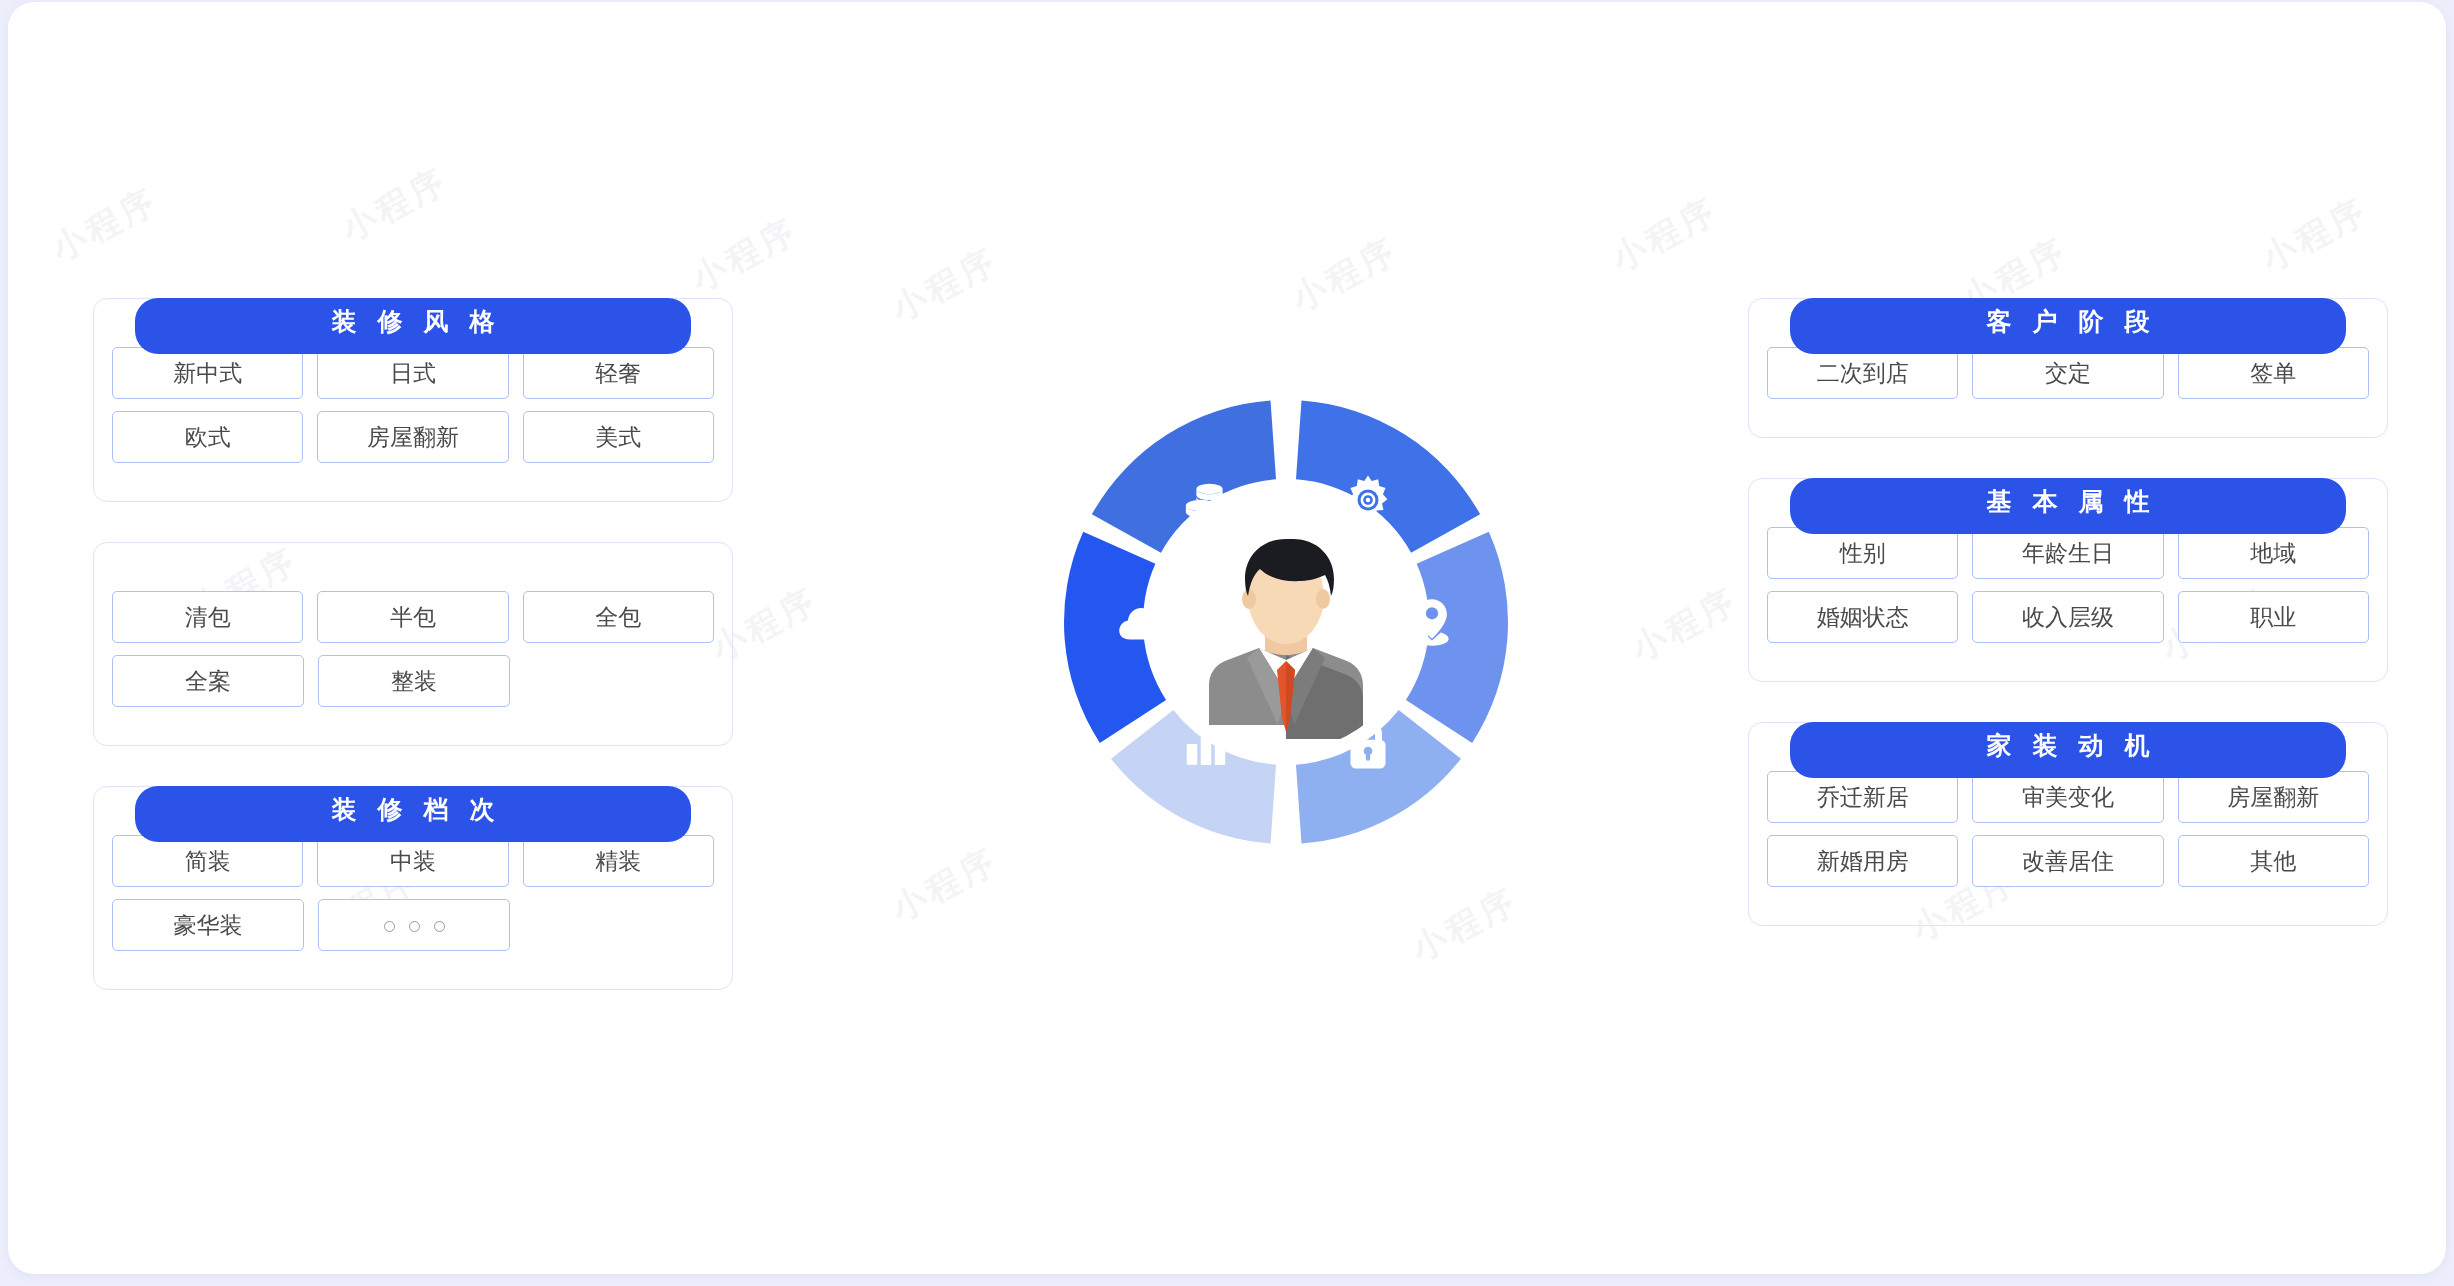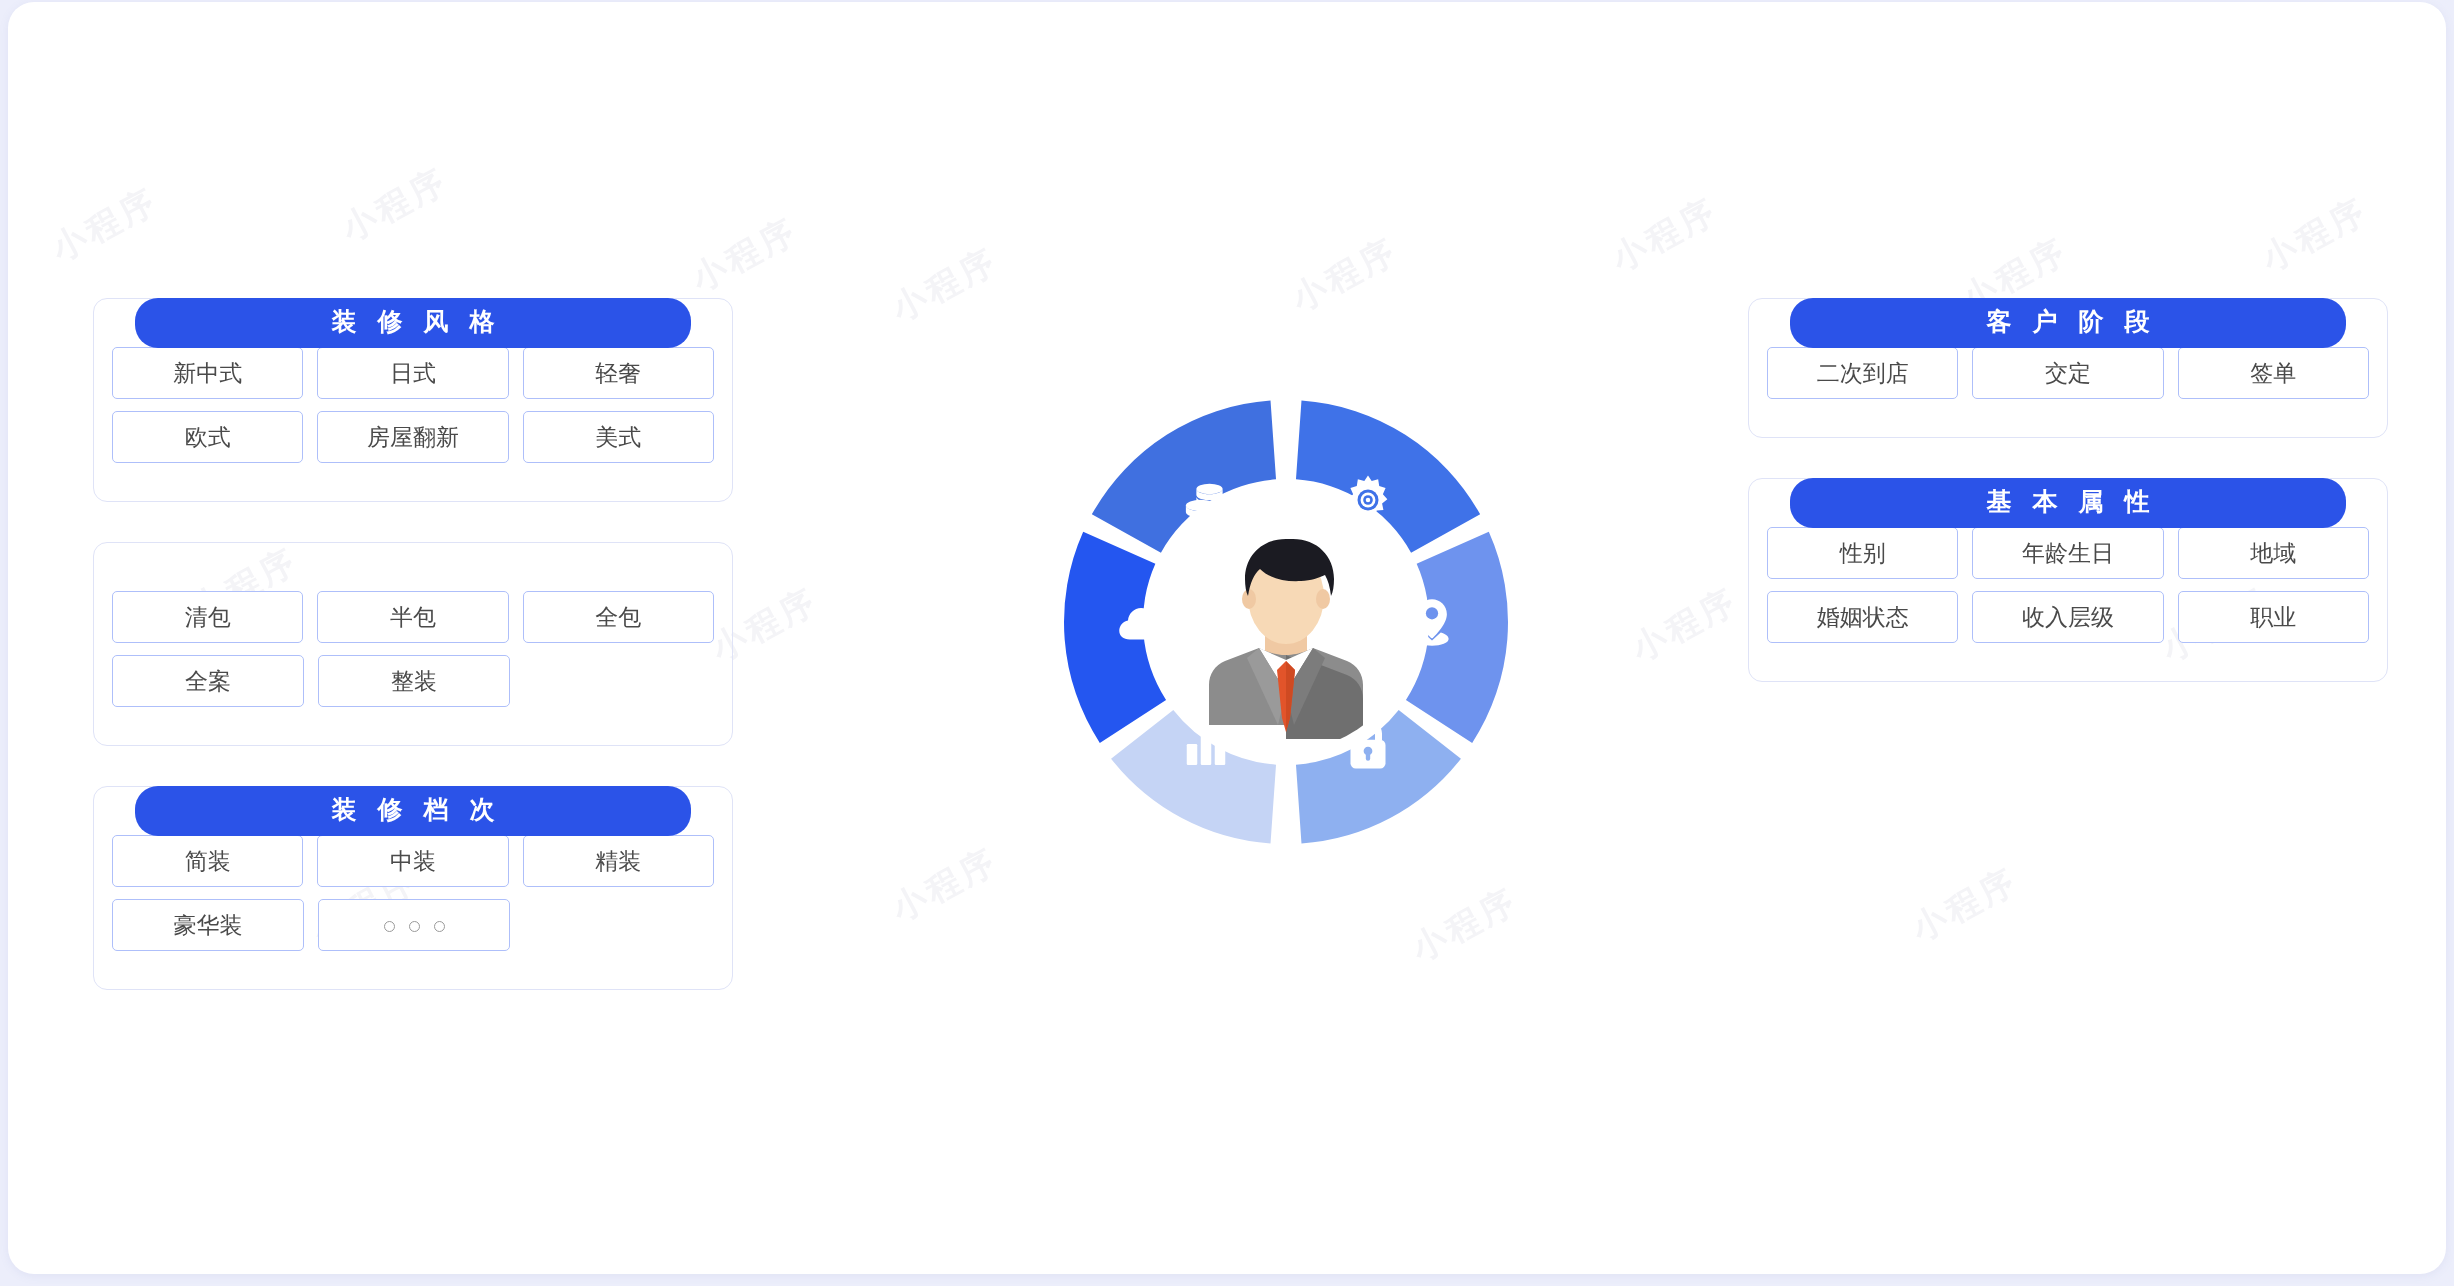--- a/index.html
+++ b/index.html
@@ -59,21 +59,21 @@
     border-radius: 14px;
     padding: 48px 18px 24px 18px;
     background: transparent;
     box-sizing: border-box;
   }
   .panel-header {
     position: absolute;
     top: 0;
     left: 42px;
     width: 556px;
-    height: 50px;
+    height: 56px;
     line-height: 46px;
     background: #2b53e8;
     color: #ffffff;
     border-radius: 23px;
     text-align: center;
     font-size: 25px;
     font-weight: 700;
     letter-spacing: 7px;
     text-indent: 7px;
     box-sizing: border-box;
@@ -335,15 +335,30 @@
             <div class="tag">年龄生日</div>
             <div class="tag">地域</div>
           </div>
           <div class="tag-row">
             <div class="tag">婚姻状态</div>
             <div class="tag">收入层级</div>
             <div class="tag">职业</div>
           </div>
         </div>
       </div>
+      <div class="panel">
+        <div class="panel-header">家 装 动 机</div>
+        <div class="panel-body">
+          <div class="tag-row">
+            <div class="tag">乔迁新居</div>
+            <div class="tag">审美变化</div>
+            <div class="tag">房屋翻新</div>
+          </div>
+          <div class="tag-row">
+            <div class="tag">新婚用房</div>
+            <div class="tag">改善居住</div>
+            <div class="tag">其他</div>
+          </div>
+        </div>
+      </div>
     </div>
 
 </div>
 
 </body></html>

